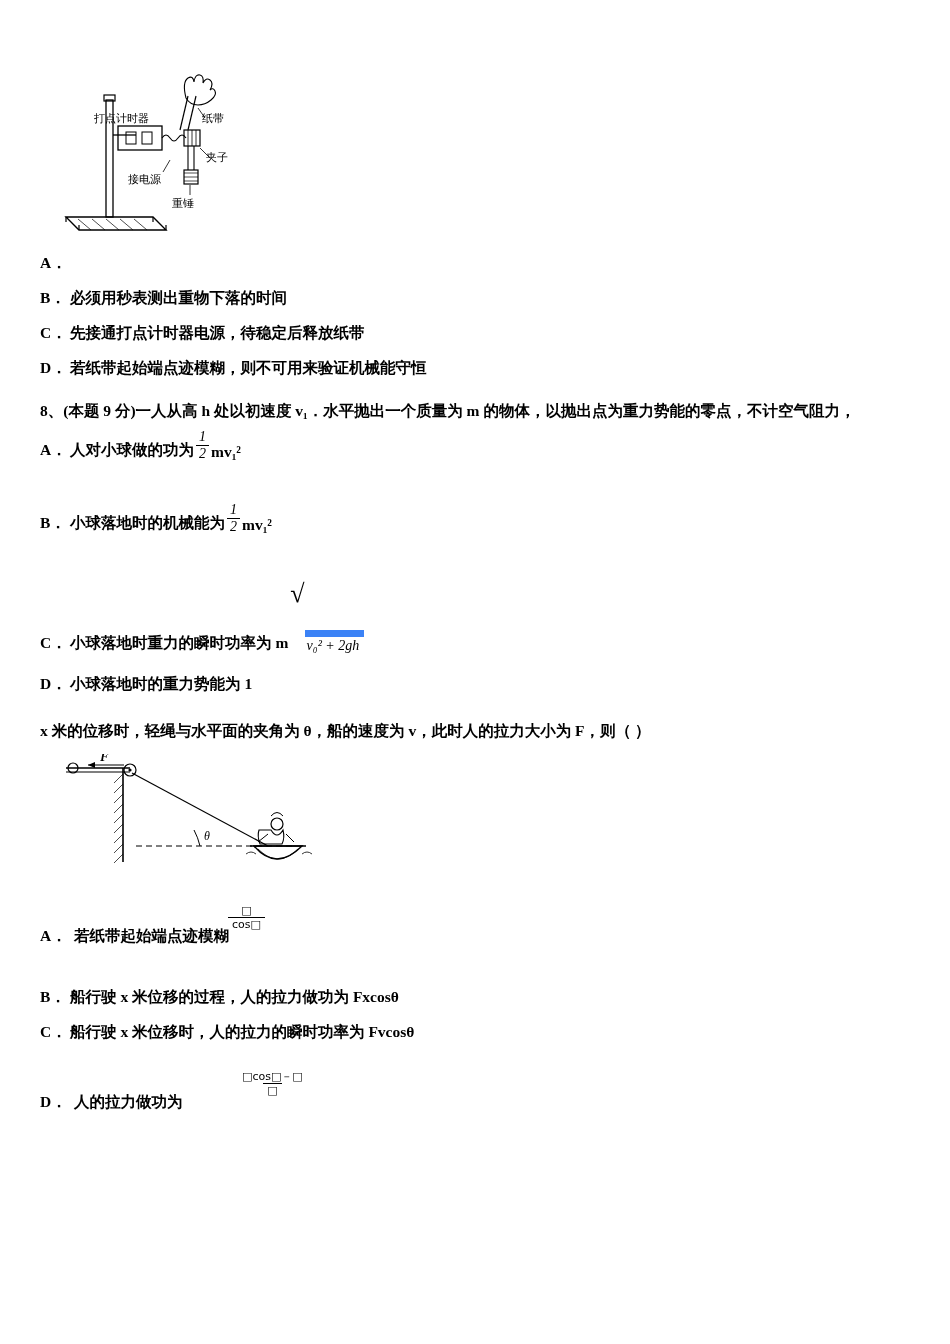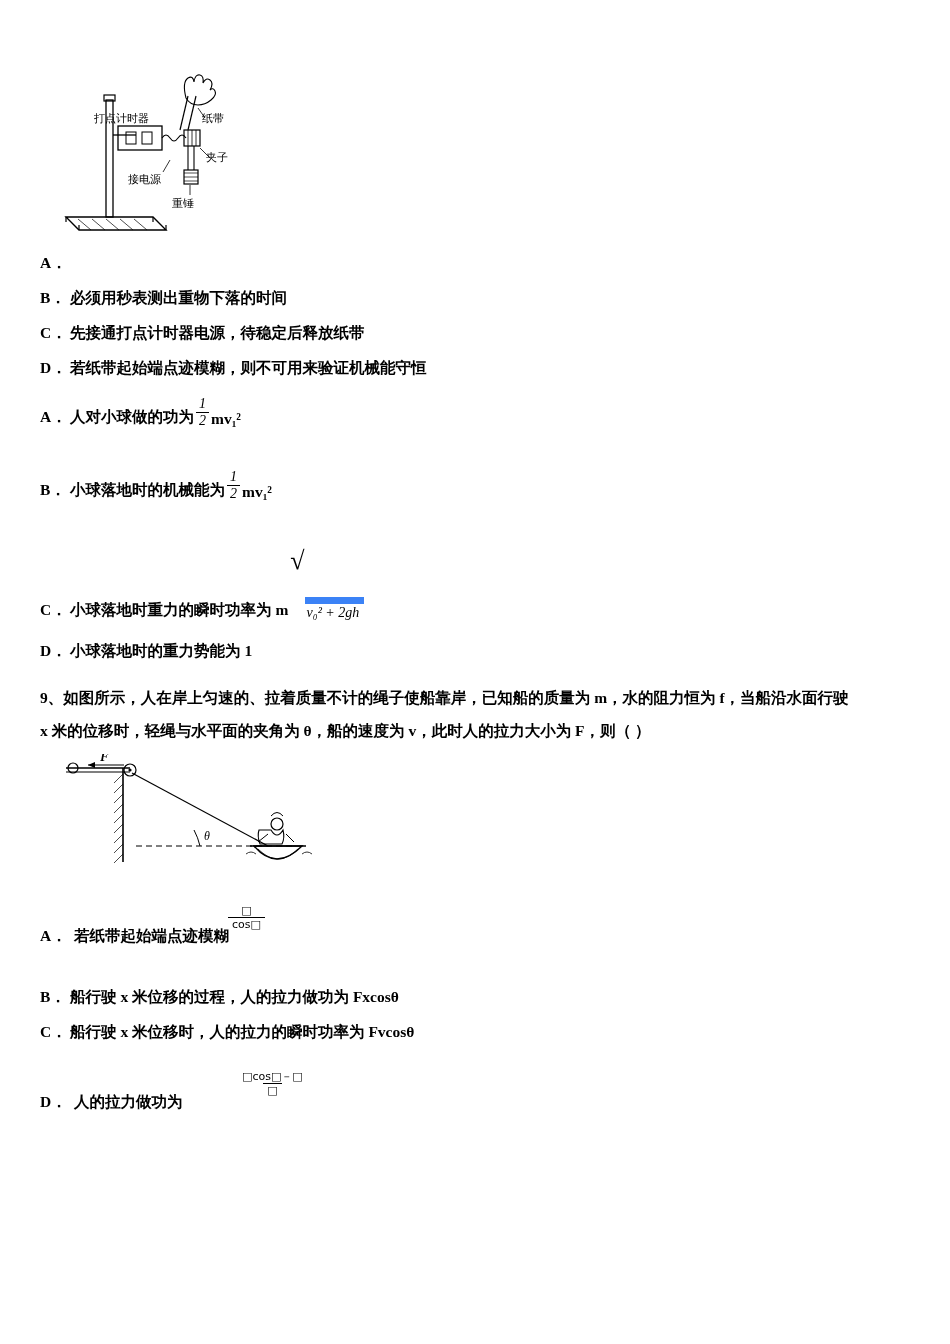--- a/index.html
+++ b/index.html
@@ -202,20 +202,21 @@
   </div>
   <div class="opt">
     <span class="lbl">C．</span>
     <span>先接通打点计时器电源，待稳定后释放纸带</span>
   </div>
   <div class="opt" style="margin-bottom:18px;">
     <span class="lbl">D．</span>
     <span>若纸带起始端点迹模糊，则不可用来验证机械能守恒</span>
   </div>
 
+  <div class="qtext">8、(本题 9 分)一人从高 h 处以初速度 v₁．水平抛出一个质量为 m 的物体，以抛出点为重力势能的零点，不计空气阻力，</div>
 
   <div class="opt" style="margin-bottom:42px;">
     <span class="lbl">A．</span>
     <span>人对小球做的功为</span>
     <span class="frac">
       <span class="num">1</span>
       <span class="den">2</span>
     </span>
     <span>mv₁²</span>
   </div>
@@ -237,21 +238,20 @@
       <span class="sqrt-sym">√</span>
       <span class="sqrt-body">v₀² + 2gh</span>
     </span>
   </div>
 
   <div class="opt" style="margin-bottom:22px;">
     <span class="lbl">D．</span>
     <span>小球落地时的重力势能为 1</span>
   </div>
 
-  <div class="qtext">9、如图所示，人在岸上匀速的、拉着质量不计的绳子使船靠岸，已知船的质量为 m，水的阻力恒为 f，当船沿水面行驶</div>
   <div class="qtext" style="margin-bottom:4px;">x 米的位移时，轻绳与水平面的夹角为 θ，船的速度为 v，此时人的拉力大小为 F，则（      ）</div>
 
   <div class="fig2">
     <svg width="260" height="135" viewBox="0 0 260 135">
 
       <line x1="65" y1="14" x2="65" y2="108" stroke="#000" stroke-width="1.6"></line>
 
       <line x1="65" y1="20" x2="56" y2="29" stroke="#000" stroke-width="0.7"></line>
       <line x1="65" y1="30" x2="56" y2="39" stroke="#000" stroke-width="0.7"></line>
       <line x1="65" y1="40" x2="56" y2="49" stroke="#000" stroke-width="0.7"></line>

